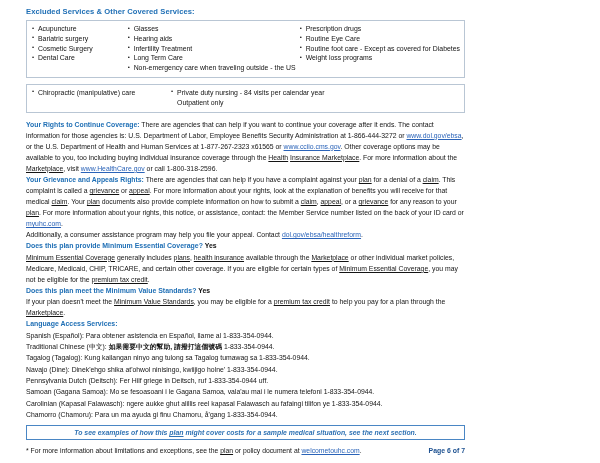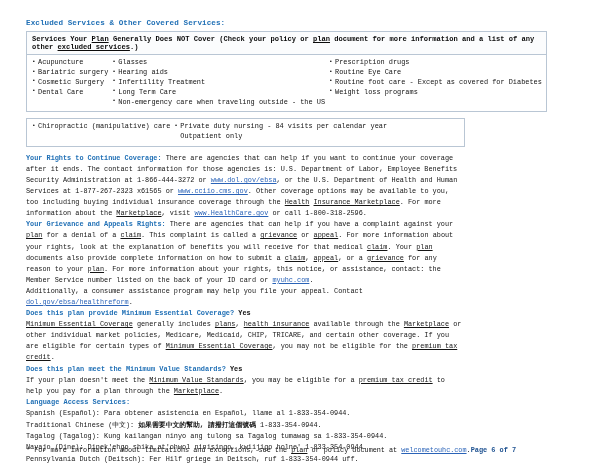--- a/index.html
+++ b/index.html
@@ -13,22 +13,21 @@
     font-family: "Liberation Sans", sans-serif;
     color: #111111;
     position: relative;
     overflow: hidden;
   }
   .page {
     position: relative;
     width: 491px;
     height: 463px;
     box-sizing: border-box;
-    padding: 12px 26px;
-    font-family: Liberation Mono, monospace;
+    padding: 0 26px;
   }
 
   
   .section-heading {
     color: #1f6fb5;
     font-weight: bold;
     font-size: 7.6px;
     letter-spacing: 0.01em;
     padding-top: 7px;
     padding-bottom: 4px;
@@ -154,23 +153,20 @@
 </style>
 </head>
 <body>
 
 <div class="page">
 
   <div class="section-heading">Excluded Services &amp; Other Covered Services:</div>
 
   <table class="svc-table">
     <tbody>
-        <tr class="thead-row">
-      <td colspan="3"><span>Services Your </span><span class="u">Plan</span><span> Generally Does NOT Cover (Check your policy  or </span><span class="u">plan</span><span> document for more information and a list of any other </span><span class="u">excluded services</span><span>.)</span></td>
-    </tr>
     <tr class="body-row">
       <td class="col1" style="width:33%">
         <ul class="bullets">
           <li>Acupuncture</li>
           <li>Bariatric surgery</li>
           <li>Cosmetic Surgery</li>
           <li>Dental Care</li>
         </ul>
       </td>
       <td class="col2" style="width:33%">

